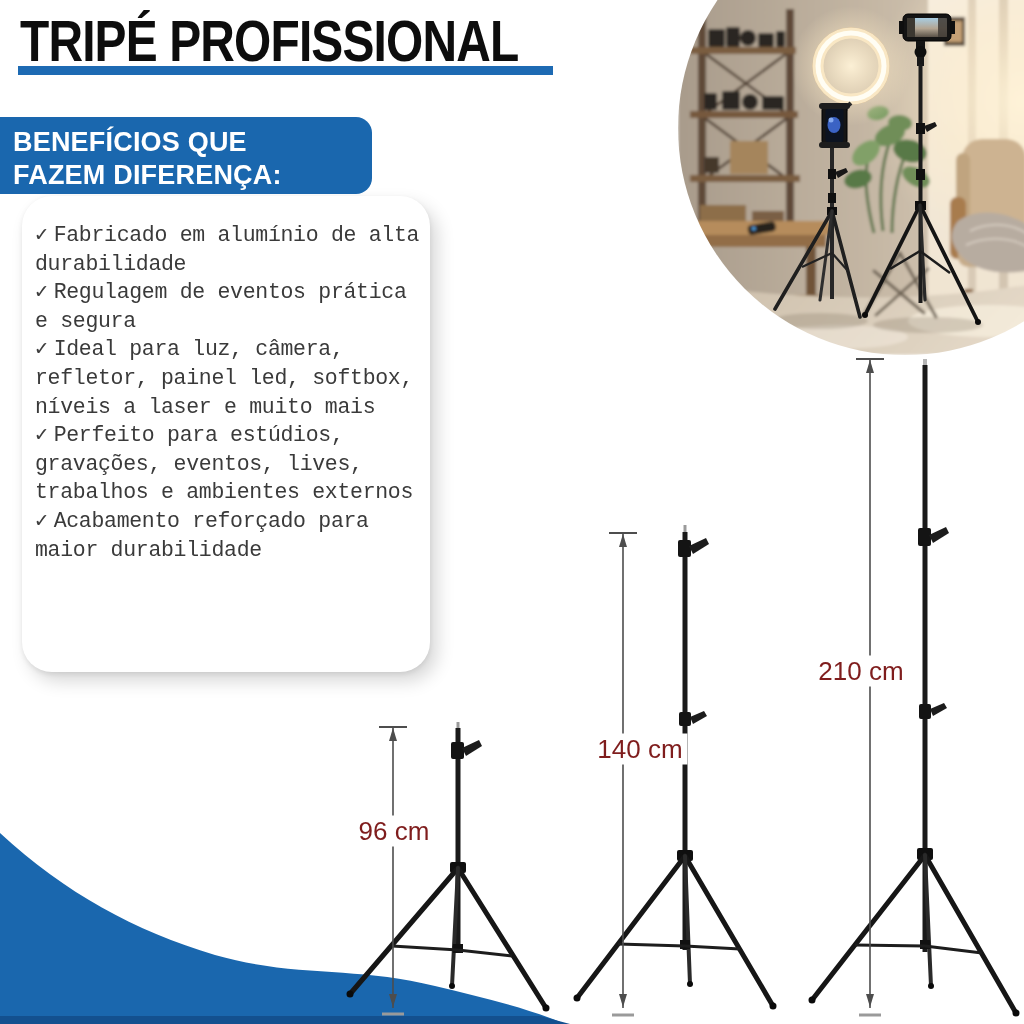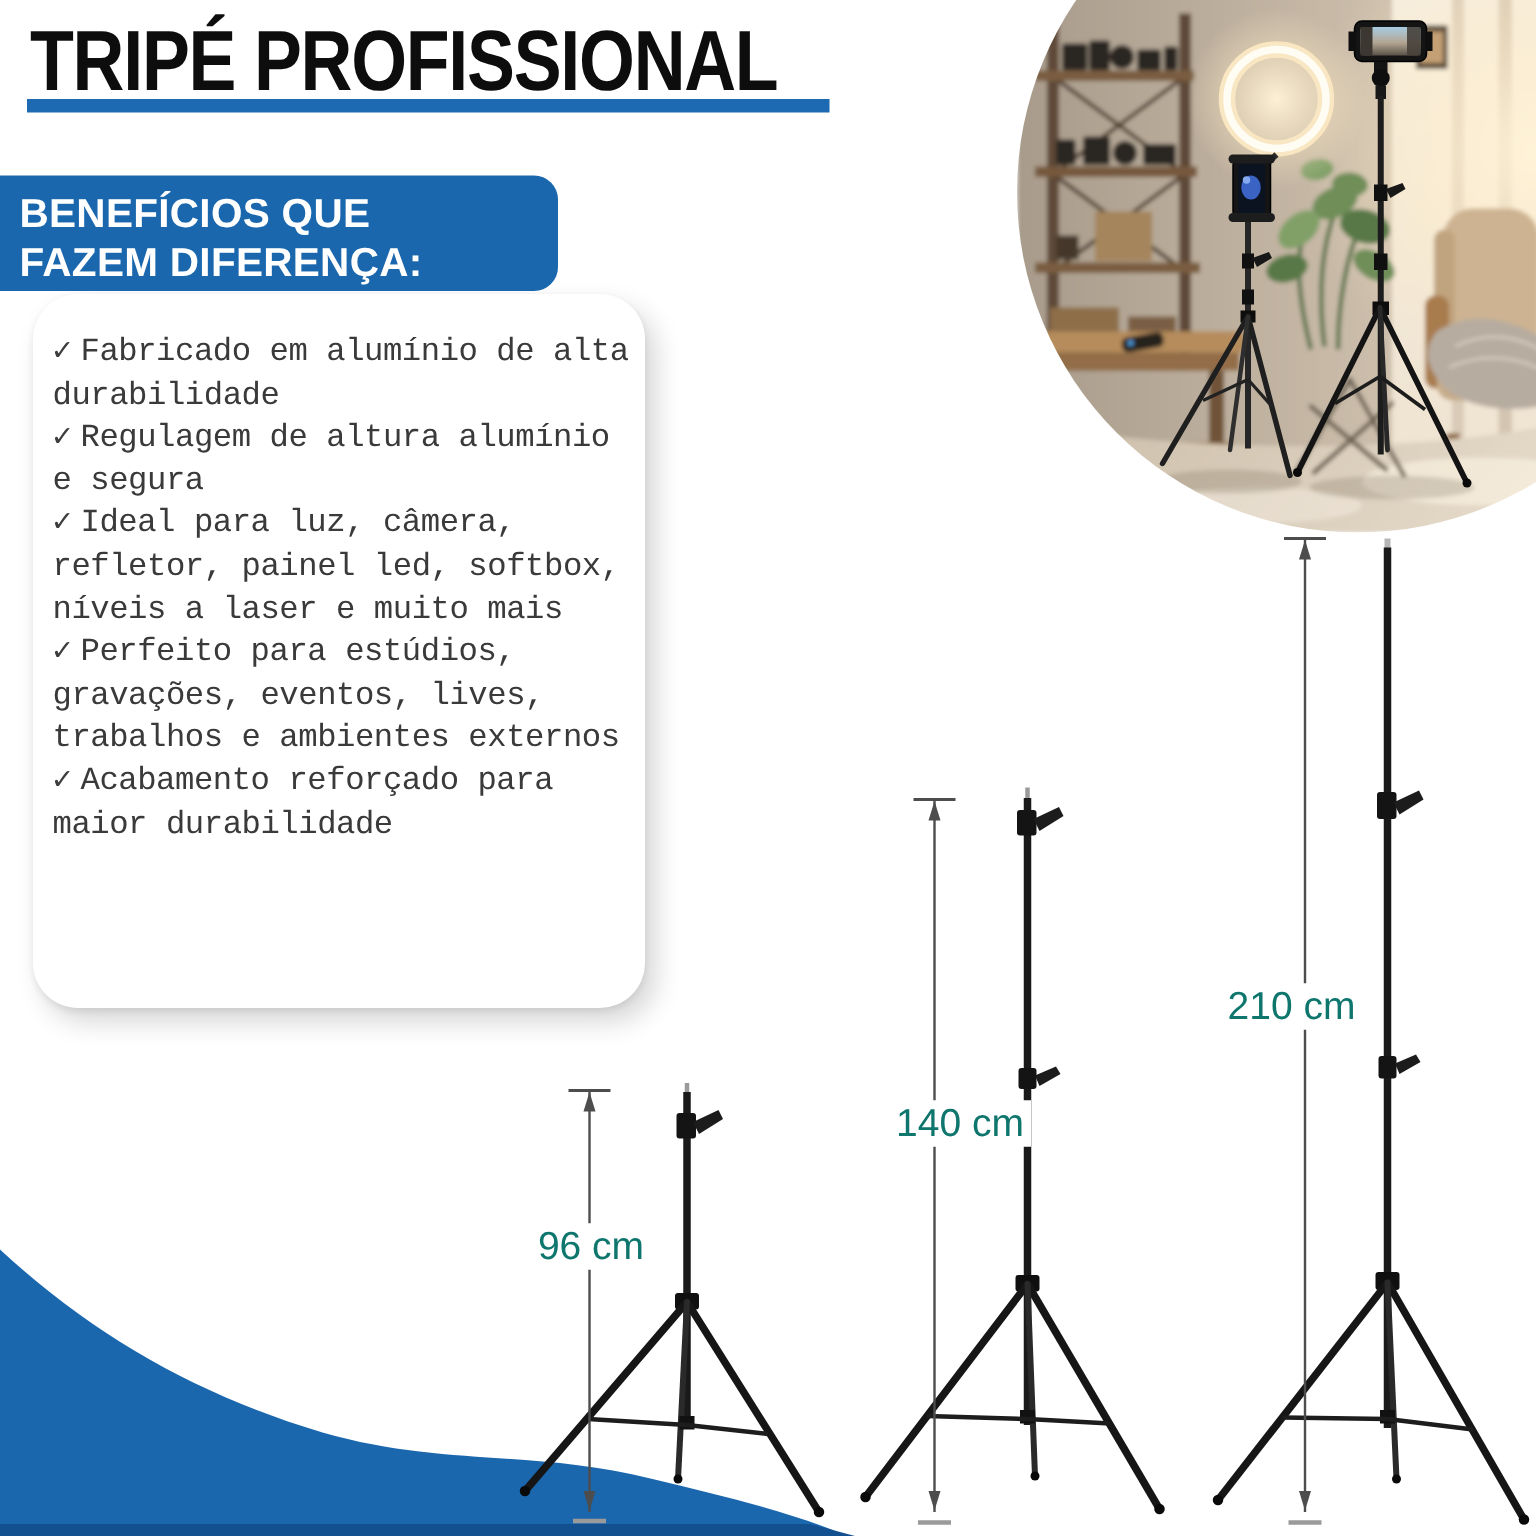--- a/index.html
+++ b/index.html
@@ -28,42 +28,42 @@
   
   .hero-circle{position:absolute;left:678px;top:-99px;width:454px;height:454px;border-radius:50%;
                overflow:hidden;z-index:1;}
   .hero-circle svg{display:block;}
 
   
   .overlay{position:absolute;left:0;top:0;z-index:4;pointer-events:none;}
 
   
   .mlabel{position:absolute;transform:translate(-50%,-50%);background:#ffffff;padding:0 5px;
-          font-size:26px;color:#0f766e;white-space:nowrap;z-index:5;text-align:right;}
+          font-size:26px;color:#7f1d1d;white-space:nowrap;z-index:5;text-align:right;}
   .mlabel-68{left:394px;top:831px;}
   .mlabel-140{left:629px;top:749px;margin-left:11px;}
   .mlabel-210{left:861px;top:671px;}
 </style>
 </head>
 <body>
 
 <div id="canvas">
 
   <div class="title">TRIPÉ PROFISSIONAL</div>
   <div class="title-underline"></div>
 
   <div class="heading-box">
     <div>BENEFÍCIOS QUE</div>
     <div>FAZEM DIFERENÇA:</div>
   </div>
 
   <div class="benefits-box">
     <ul>
       <li><span class="chk">✓</span><span>Fabricado em alumínio de alta durabilidade</span></li>
-      <li><span class="chk">✓</span><span>Regulagem de altura alumínio e segura</span></li>
+      <li><span class="chk">✓</span><span>Regulagem de eventos prática e segura</span></li>
       <li><span class="chk">✓</span><span>Ideal para luz, câmera, refletor, painel led, softbox, níveis a laser e muito mais</span></li>
       <li><span class="chk">✓</span><span>Perfeito para estúdios, gravações, eventos, lives, trabalhos e ambientes externos</span></li>
       <li><span class="chk">✓</span><span>Acabamento reforçado para maior durabilidade</span></li>
     </ul>
   </div>
 
   <div class="hero-circle">
     <svg width="454" height="454" viewBox="0 0 454 454">
       <defs>
         <linearGradient id="wallg" x1="0" y1="0" x2="1" y2="0">

